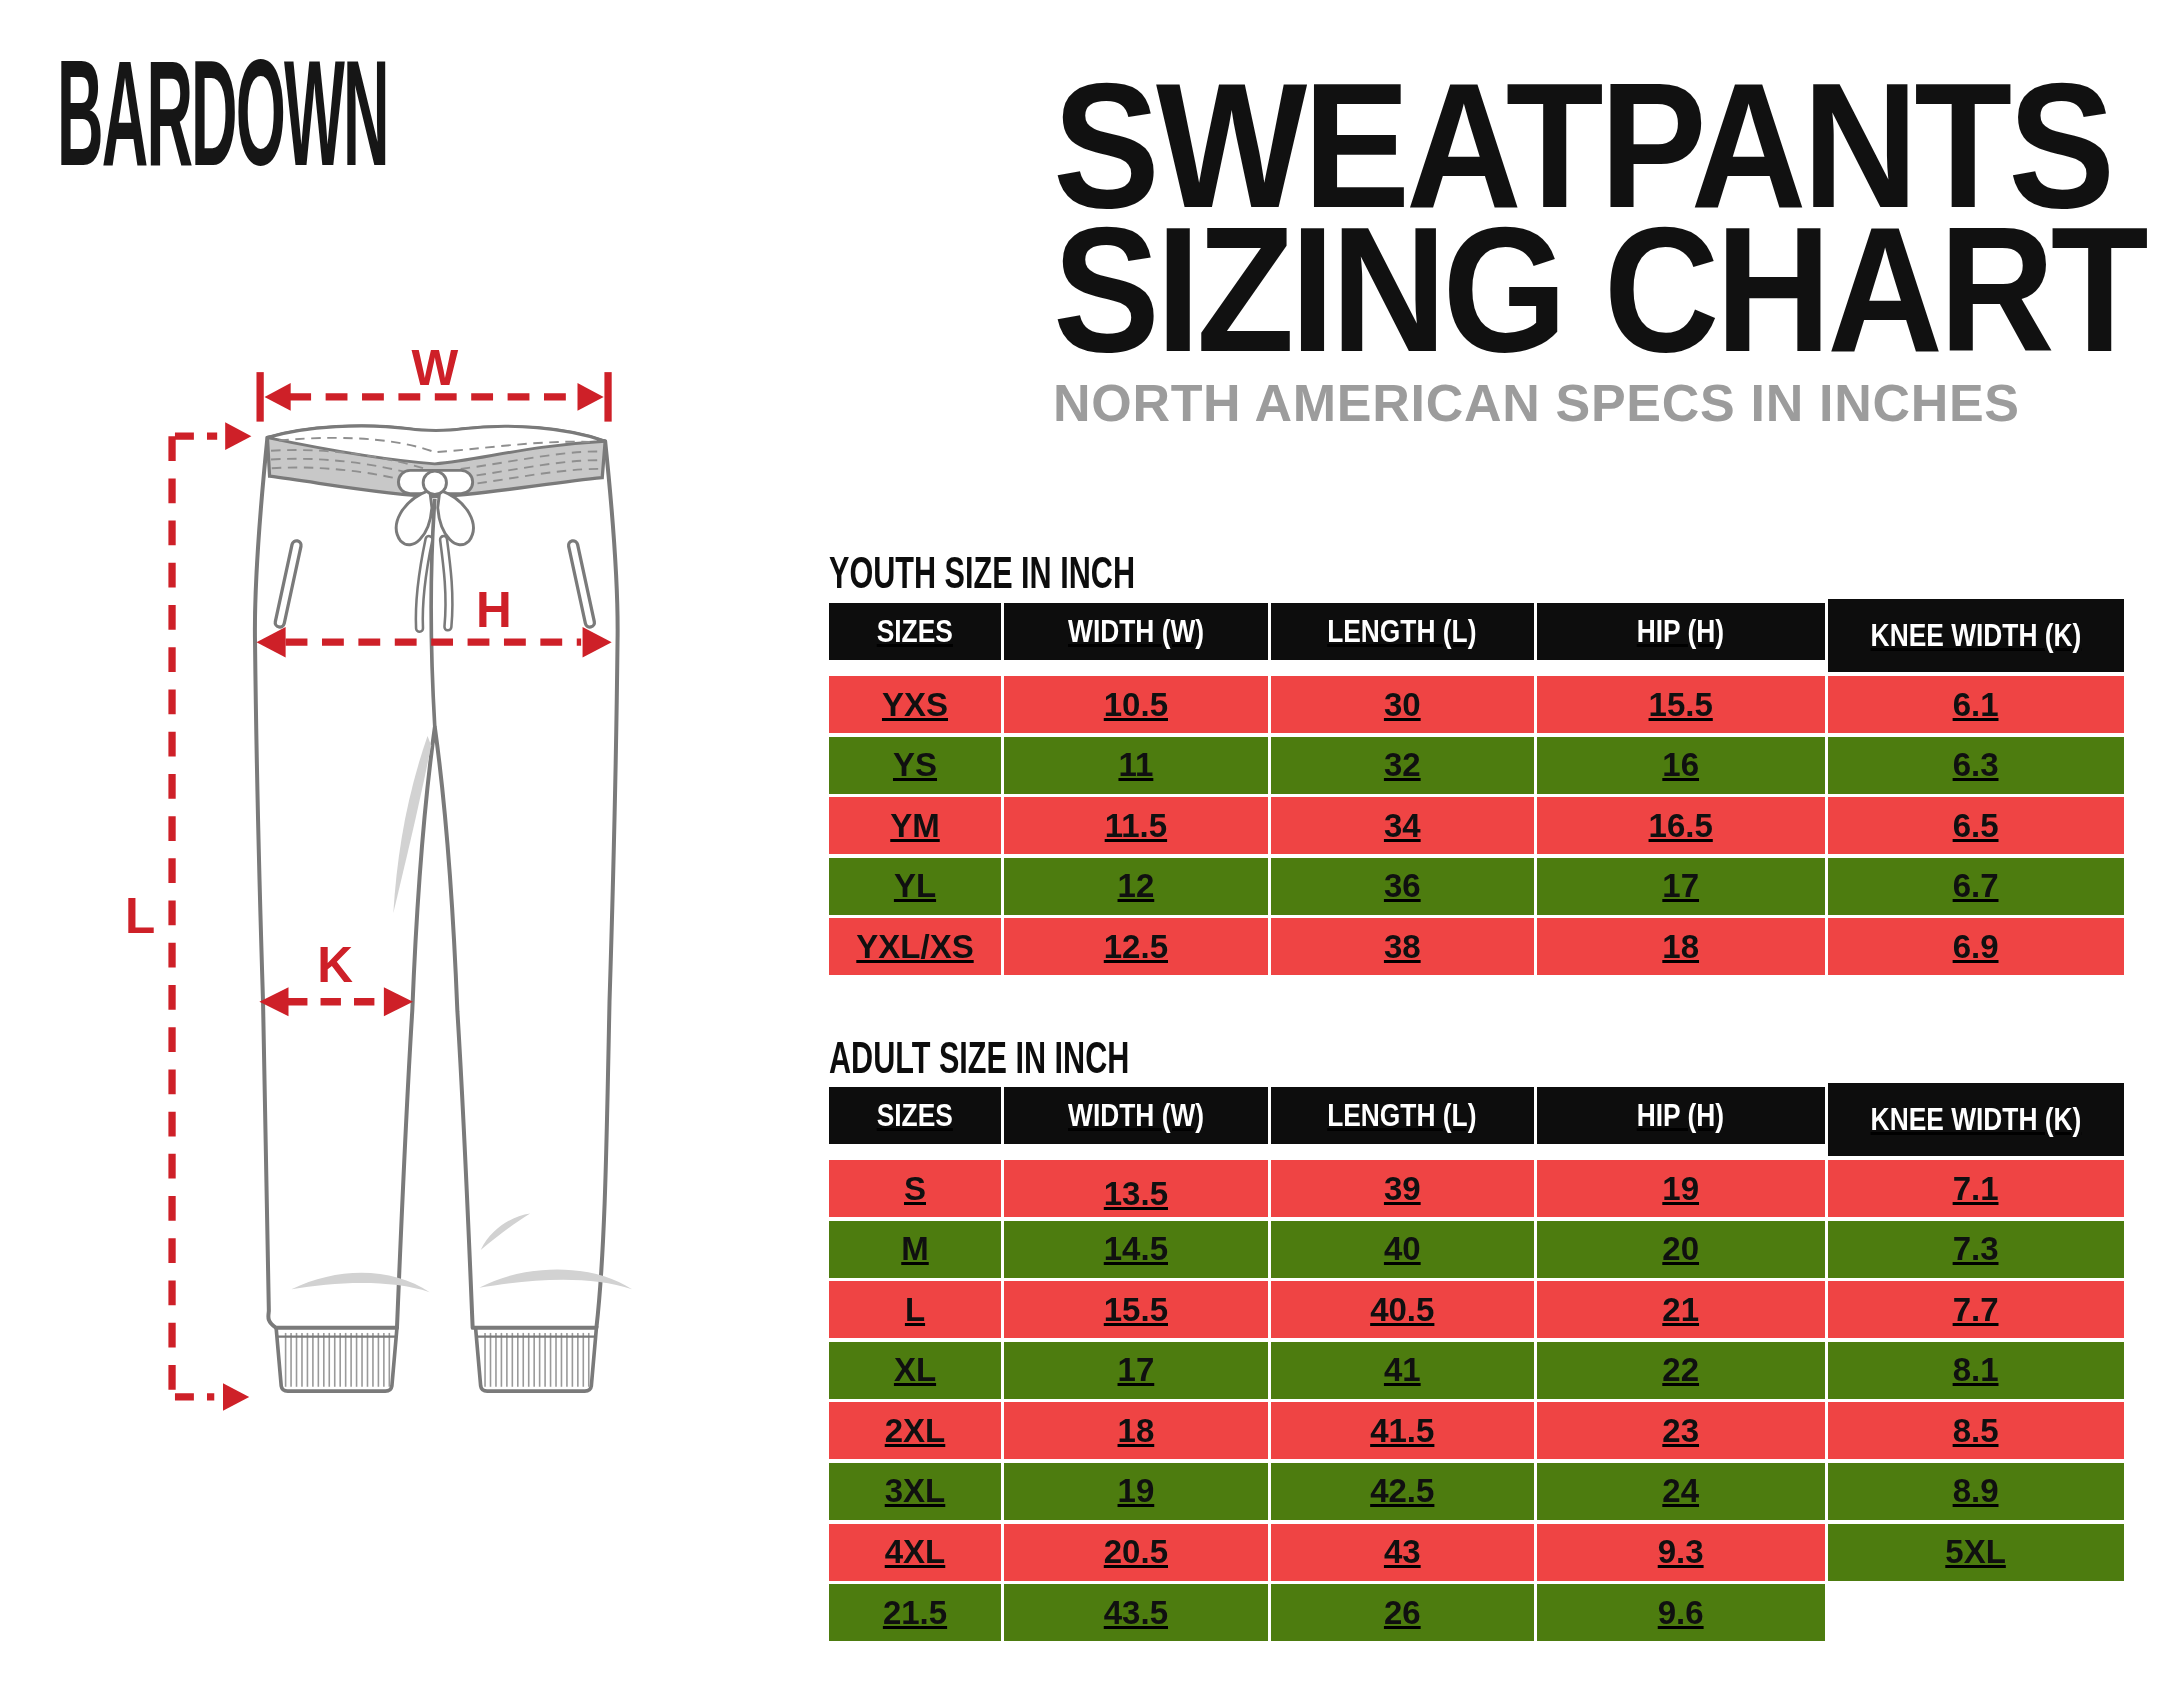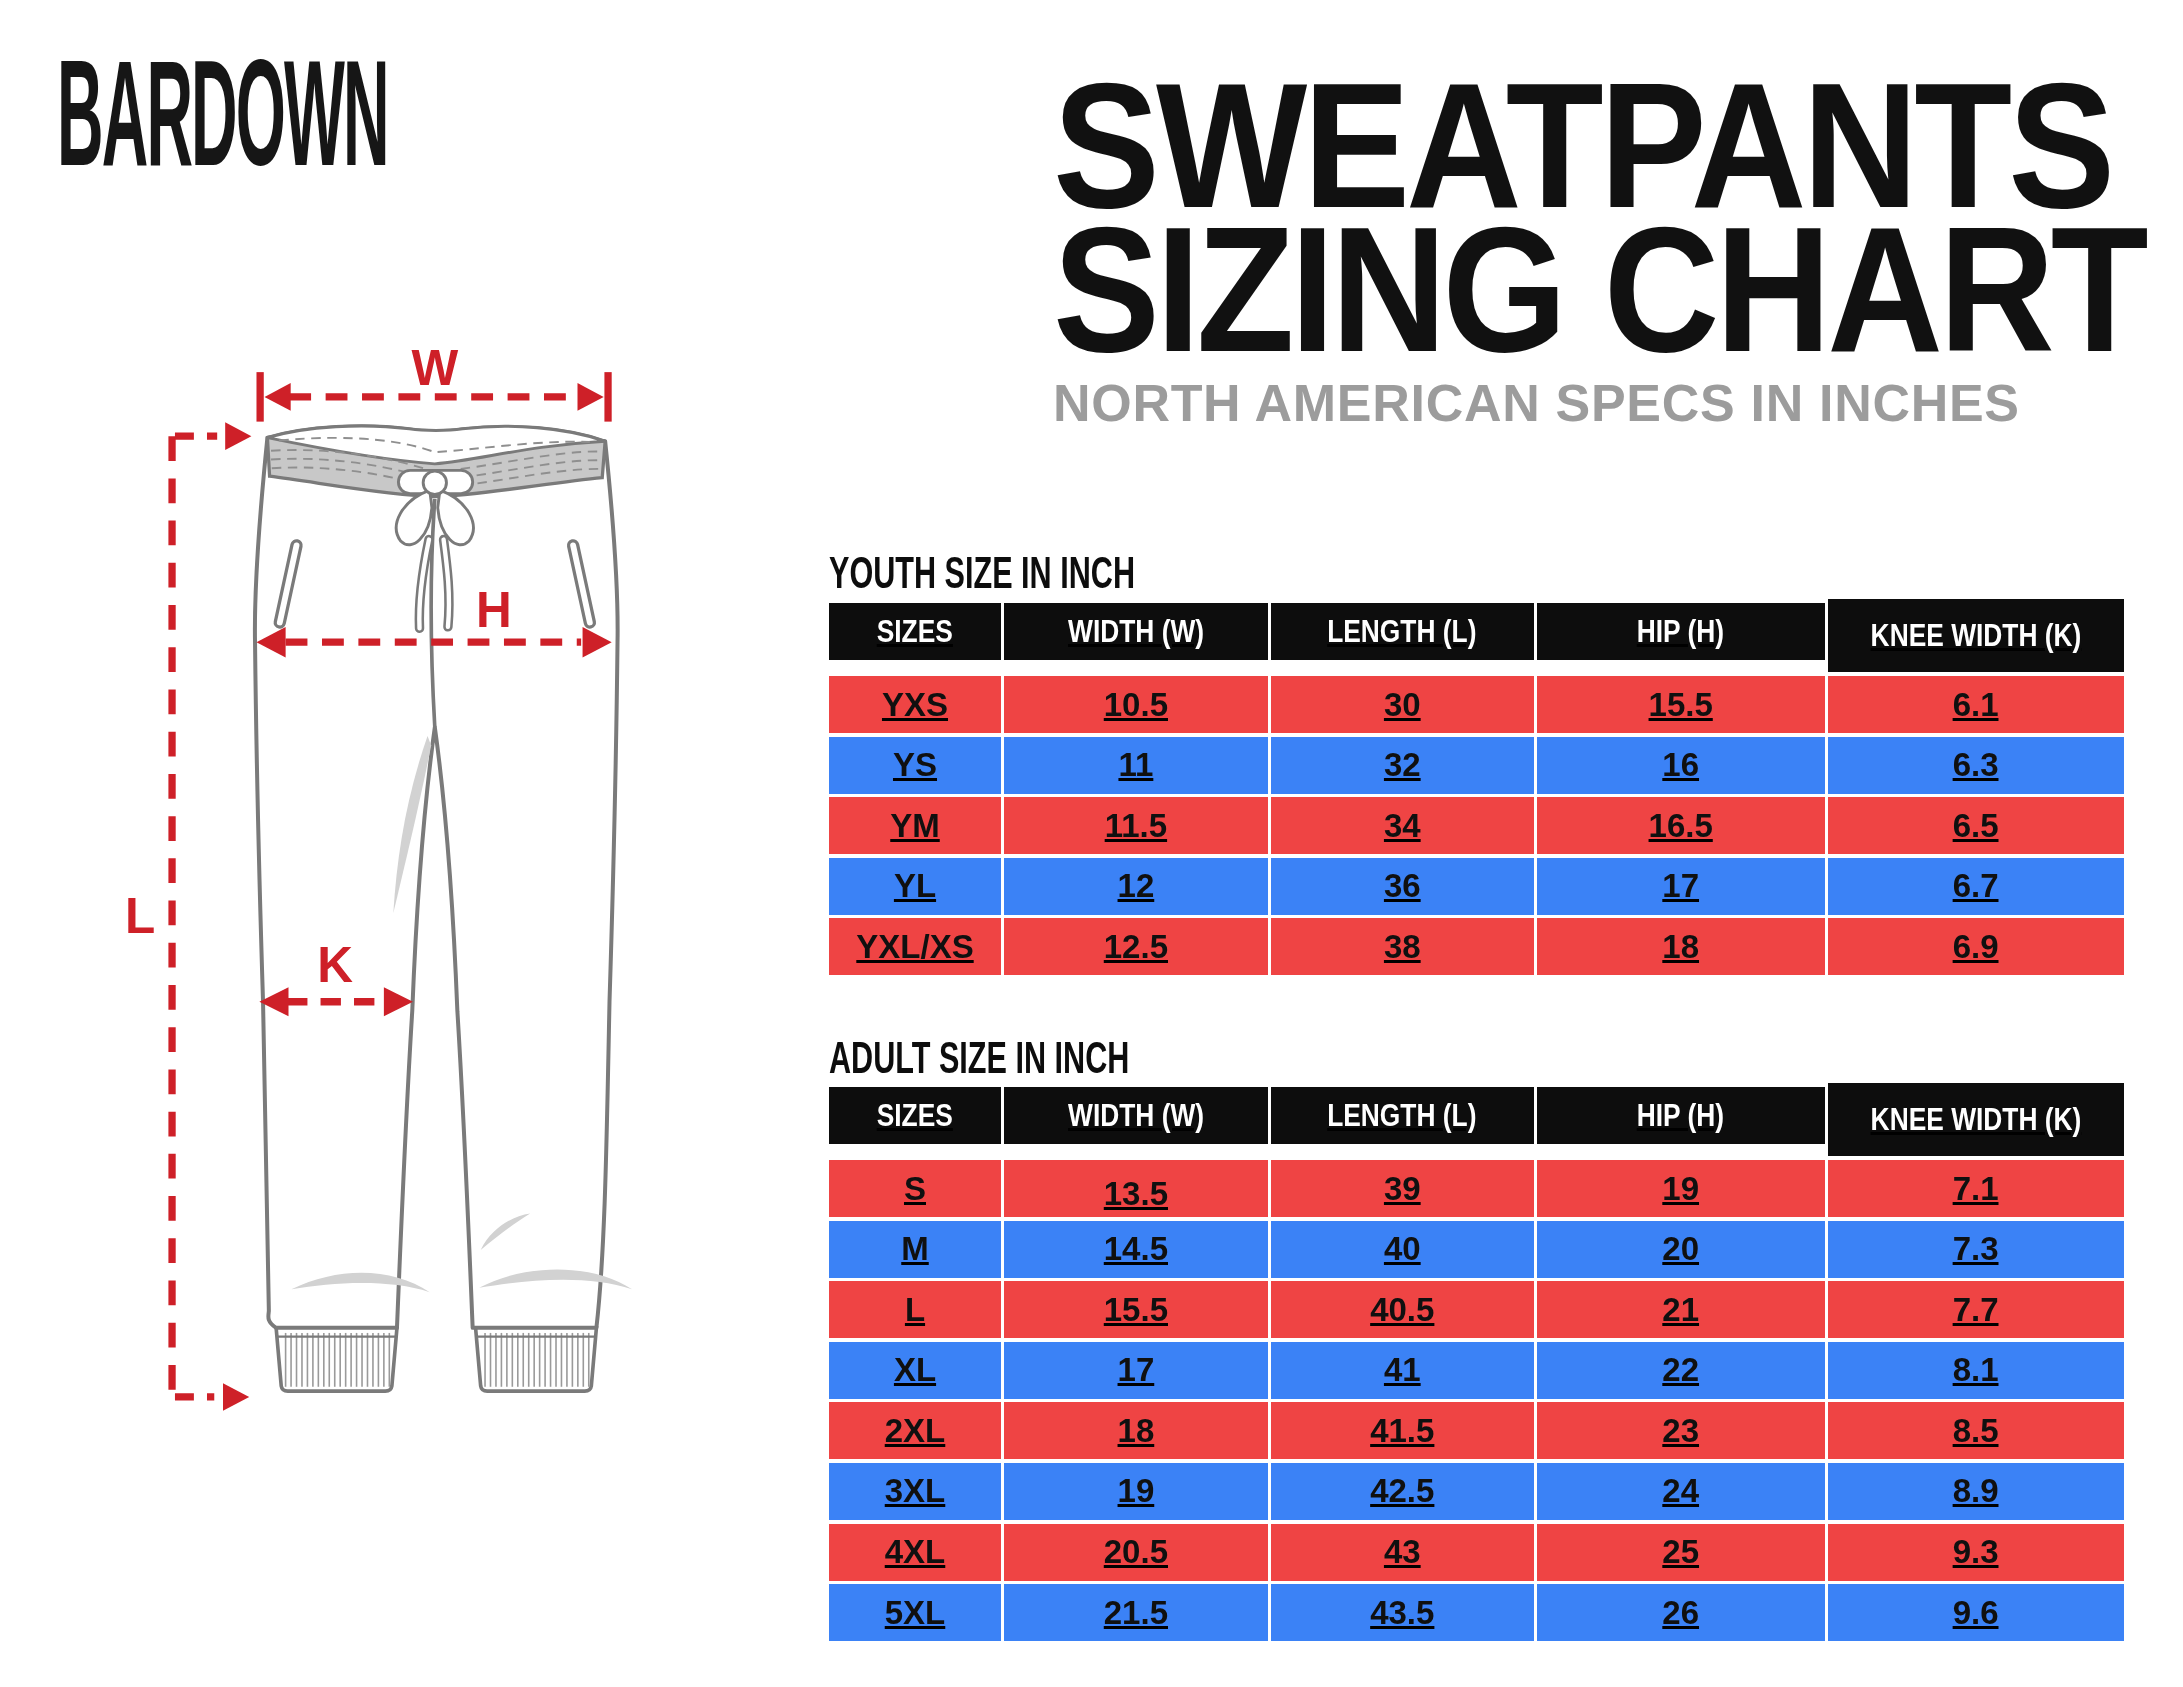--- a/index.html
+++ b/index.html
@@ -49,21 +49,21 @@
   .th span{
     font-size:31px; font-weight:bold; white-space:nowrap;
     transform:scaleX(0.85); transform-origin:center;
   }
   .th-raised{ height:73px; margin-top:-3.6px; }
   .td{
     height:57px; display:flex; align-items:center; justify-content:center;
     font-size:33px; font-weight:bold; color:#101010;
   }
   .td.light{background:#ef4444;}
-  .td.dark{background:#3b82f6;}
+  .td.dark{background:#4d7c0f;}
   .td.low{padding-top:11.6px; height:45px;}
   
   .diagram{position:absolute; left:73px; top:327px;}
   .dim-label{font-family:"Liberation Sans", sans-serif; font-size:68px; font-weight:bold;}
   .ribs line{stroke:#9a9a9a; stroke-width:2.2;}
 </style>
 </head>
 <body>
 
 <div class="page">
@@ -312,21 +312,20 @@
       <div class="td light">23</div>
       <div class="td light">8.5</div>
       <div class="td dark">3XL</div>
       <div class="td dark">19</div>
       <div class="td dark">42.5</div>
       <div class="td dark">24</div>
       <div class="td dark">8.9</div>
       <div class="td light">4XL</div>
       <div class="td light">20.5</div>
       <div class="td light">43</div>
-      <div class="td light">25</div>
       <div class="td light">9.3</div>
       <div class="td dark">5XL</div>
       <div class="td dark">21.5</div>
       <div class="td dark">43.5</div>
       <div class="td dark">26</div>
       <div class="td dark">9.6</div>
     </div>
 
 </div>
 

